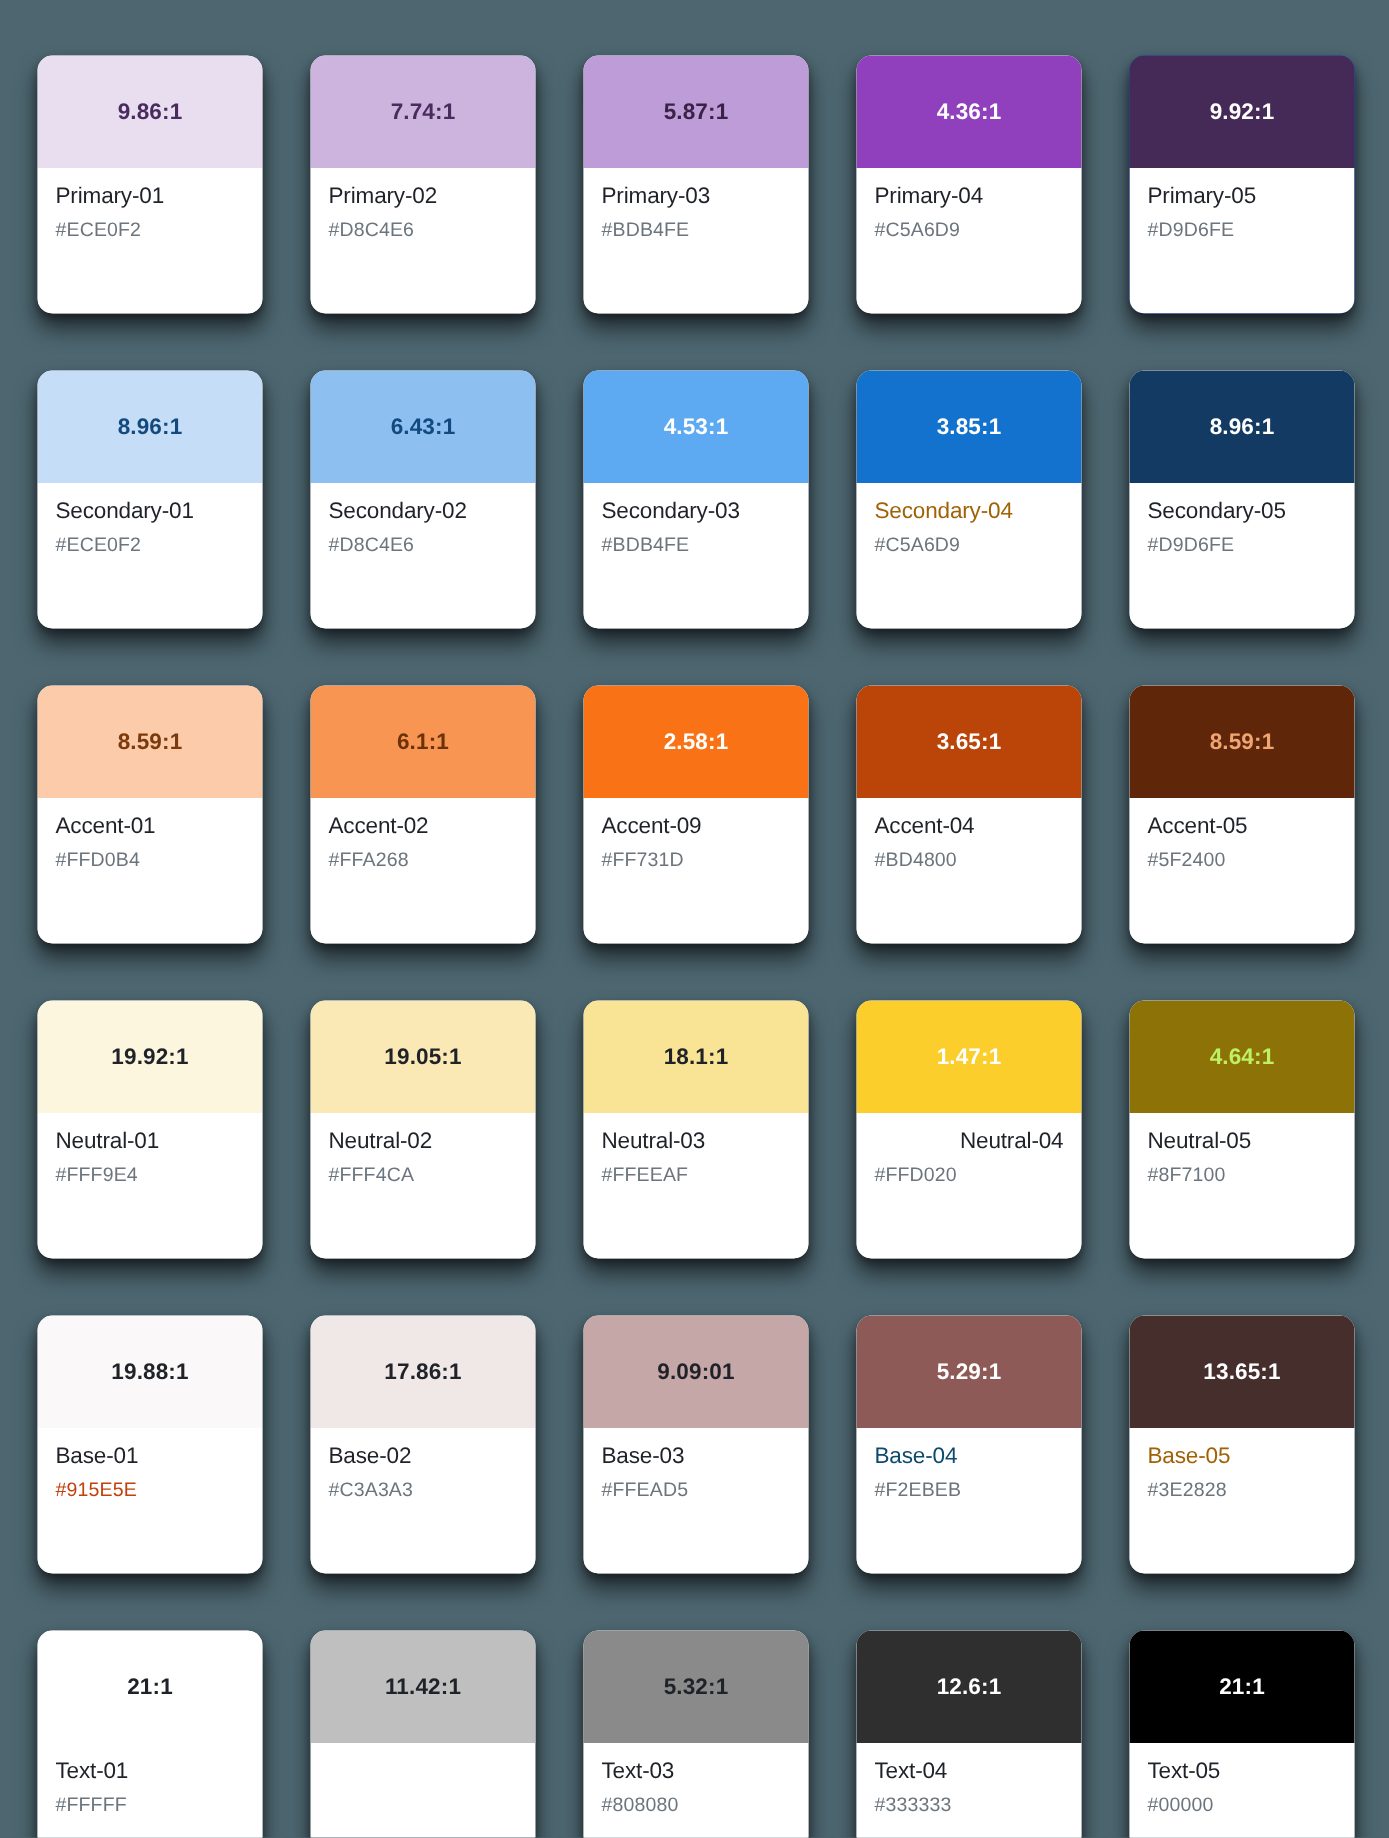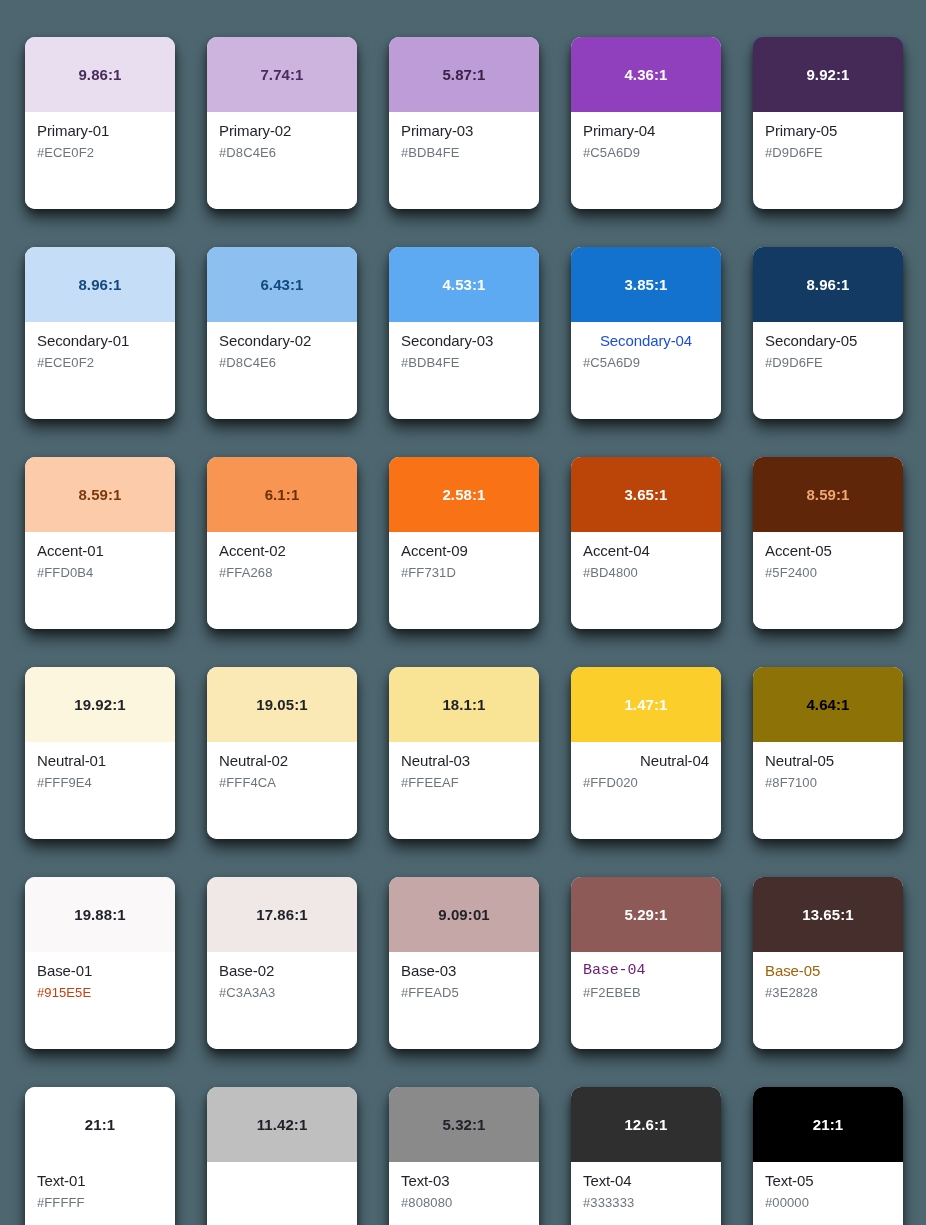--- a/index.html
+++ b/index.html
@@ -153,21 +153,21 @@
       <div class="card-info">
         <div class="color-name" style="color: rgb(31, 34, 40);">Secondary-03</div>
         <div class="color-hex" style="color: rgb(108, 117, 125);">#BDB4FE</div>
       </div>
     </div>
     <div class="swatch-card" style="background: rgb(255, 255, 255);">
       <div class="swatch-chip" style="background: rgb(18, 114, 206); text-align: center;">
         <span class="ratio-text" style="color: rgb(255, 255, 255);">3.85:1</span>
       </div>
       <div class="card-info">
-        <div class="color-name" style="color: #1d4ed8; text-align: center;">Secondary-04</div>
+        <div class="color-name" style="color: #a16207;">Secondary-04</div>
         <div class="color-hex" style="color: rgb(108, 117, 125);">#C5A6D9</div>
       </div>
     </div>
     <div class="swatch-card" style="background: rgb(255, 255, 255);">
       <div class="swatch-chip" style="background: rgb(19, 58, 99);">
         <span class="ratio-text" style="color: rgb(255, 255, 255);">8.96:1</span>
       </div>
       <div class="card-info">
         <div class="color-name" style="color: rgb(31, 34, 40);">Secondary-05</div>
         <div class="color-hex" style="color: rgb(108, 117, 125);">#D9D6FE</div>
@@ -249,21 +249,21 @@
       <div class="swatch-chip" style="background: rgb(251, 206, 43);">
         <span class="ratio-text" style="color: rgb(255, 255, 255);">1.47:1</span>
       </div>
       <div class="card-info">
         <div class="color-name" style="color: rgb(31, 34, 40); text-align: right;">Neutral-04</div>
         <div class="color-hex" style="color: rgb(108, 117, 125);">#FFD020</div>
       </div>
     </div>
     <div class="swatch-card" style="background: rgb(255, 255, 255);">
       <div class="swatch-chip" style="background: rgb(141, 114, 7);">
-        <span class="ratio-text" style="color: #000000;">4.64:1</span>
+        <span class="ratio-text" style="color: #bef264;">4.64:1</span>
       </div>
       <div class="card-info">
         <div class="color-name" style="color: rgb(31, 34, 40);">Neutral-05</div>
         <div class="color-hex" style="color: rgb(108, 117, 125);">#8F7100</div>
       </div>
     </div>
     <div class="swatch-card" style="background: rgb(255, 255, 255);">
       <div class="swatch-chip" style="background: rgb(250, 248, 248);">
         <span class="ratio-text" style="color: rgb(31, 34, 40);">19.88:1</span>
       </div>
@@ -288,21 +288,21 @@
       <div class="card-info">
         <div class="color-name" style="color: rgb(31, 34, 40);">Base-03</div>
         <div class="color-hex" style="color: rgb(108, 117, 125);">#FFEAD5</div>
       </div>
     </div>
     <div class="swatch-card" style="background: rgb(255, 255, 255);">
       <div class="swatch-chip" style="background: rgb(142, 90, 87);">
         <span class="ratio-text" style="color: rgb(255, 255, 255);">5.29:1</span>
       </div>
       <div class="card-info">
-        <div class="color-name" style="color: #701a75; font-family: Liberation Mono, monospace;">Base-04</div>
+        <div class="color-name" style="color: #0c4a6e;">Base-04</div>
         <div class="color-hex" style="color: rgb(108, 117, 125);">#F2EBEB</div>
       </div>
     </div>
     <div class="swatch-card" style="background: rgb(255, 255, 255);">
       <div class="swatch-chip" style="background: rgb(69, 46, 44);">
         <span class="ratio-text" style="color: rgb(255, 255, 255);">13.65:1</span>
       </div>
       <div class="card-info">
         <div class="color-name" style="color: #a16207;">Base-05</div>
         <div class="color-hex" style="color: rgb(108, 117, 125);">#3E2828</div>

